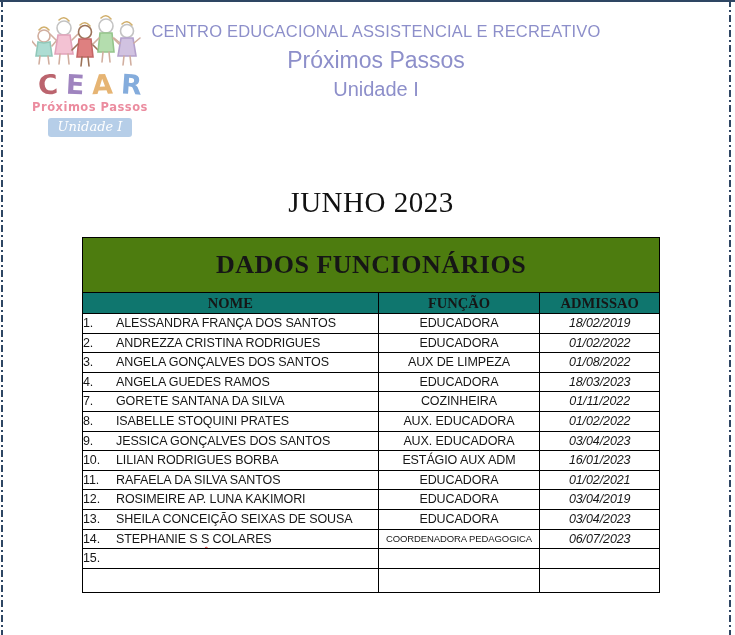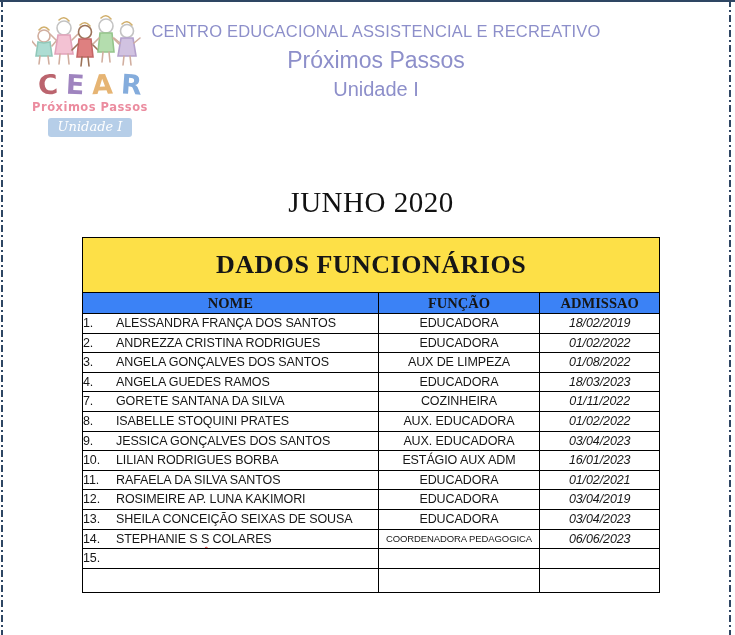--- a/index.html
+++ b/index.html
@@ -33,23 +33,23 @@
   .org-header .l3{font-size:20px;margin-top:3px;}
 
   
   .month-title{position:absolute;left:82px;top:186px;width:578px;text-align:center;
                font-family:"Liberation Serif",serif;font-size:29px;color:#111;letter-spacing:.5px;}
 
   
   table.emp{position:absolute;left:82px;top:237px;width:578px;border-collapse:collapse;
             border:1.5px solid #000;table-layout:fixed;}
   table.emp th,table.emp td{border:1px solid #000;padding:0;color:#161616;}
-  .title-cell{height:54px;background:#fde047;font-family:"Liberation Serif",serif;
+  .title-cell{height:54px;background:#4d7c0f;font-family:"Liberation Serif",serif;
               font-weight:bold;font-size:26px;text-align:center;letter-spacing:.5px;color:#000;}
-  .head-row th{height:20px;background:#3b82f6;font-family:"Liberation Serif",serif;
+  .head-row th{height:20px;background:#0f766e;font-family:"Liberation Serif",serif;
                font-weight:bold;font-size:14.5px;text-align:center;color:#000;}
   .col-nome{width:294px;} .col-func{width:161px;} .col-adm{width:119px;}
   tbody.data tr td{height:18.6px;font-size:12.5px;letter-spacing:-.1px;line-height:1;}
   tbody.data tr:last-child td{height:23px;}
   td.c-nome{text-align:left;padding-left:15px;white-space:nowrap;overflow:hidden;}
   .row-num{display:inline-block;width:33px;}
   td.c-func,td.c-adm{text-align:center;font-size:12.5px;}
   td.c-adm{font-size:13px;letter-spacing:0;font-style:italic;}
   .sp-err{text-decoration:underline wavy #e03030;text-decoration-thickness:1px;text-underline-offset:3px;}
 </style>
@@ -102,21 +102,21 @@
     <div class="tagline" style="color:#e8798f">Próximos Passos</div>
     <div class="badge" style="background:#aac6e4">Unidade I</div>
   </div>
 
   <div class="org-header" style="color:#8d8fca">
     <div class="l1">CENTRO EDUCACIONAL ASSISTENCIAL E  RECREATIVO</div>
     <div class="l2">Próximos Passos</div>
     <div class="l3">Unidade I</div>
   </div>
 
-  <div class="month-title">JUNHO 2020</div>
+  <div class="month-title">JUNHO 2023</div>
 
   <table class="emp">
     <colgroup>
         <col class="col-nome">
         <col class="col-func">
         <col class="col-adm">
       </colgroup>
     <thead>
       <tr>
         <th class="title-cell" colspan="3">DADOS FUNCIONÁRIOS</th>
@@ -179,21 +179,21 @@
           <td class="c-adm">03/04/2019</td>
         </tr>
         <tr>
           <td class="c-nome"><span class="row-num">13.</span><span>SHEILA CONCEIÇÃO SEIXAS DE SOUSA</span></td>
           <td class="c-func">EDUCADORA</td>
           <td class="c-adm">03/04/2023</td>
         </tr>
         <tr>
           <td class="c-nome"><span class="row-num">14.</span><span>STEPHANIE S <span class="sp-err">S</span> COLARES</span></td>
           <td class="c-func" style="font-size: 9.5px; border-radius: 7px;">COORDENADORA PEDAGOGICA</td>
-          <td class="c-adm">06/06/2023</td>
+          <td class="c-adm">06/07/2023</td>
         </tr>
         <tr>
           <td class="c-nome"><span class="row-num">15.</span><span></span></td>
           <td class="c-func"></td>
           <td class="c-adm"></td>
         </tr>
         <tr>
           <td class="c-nome"><span class="row-num"></span><span></span></td>
           <td class="c-func"></td>
           <td class="c-adm"></td>

